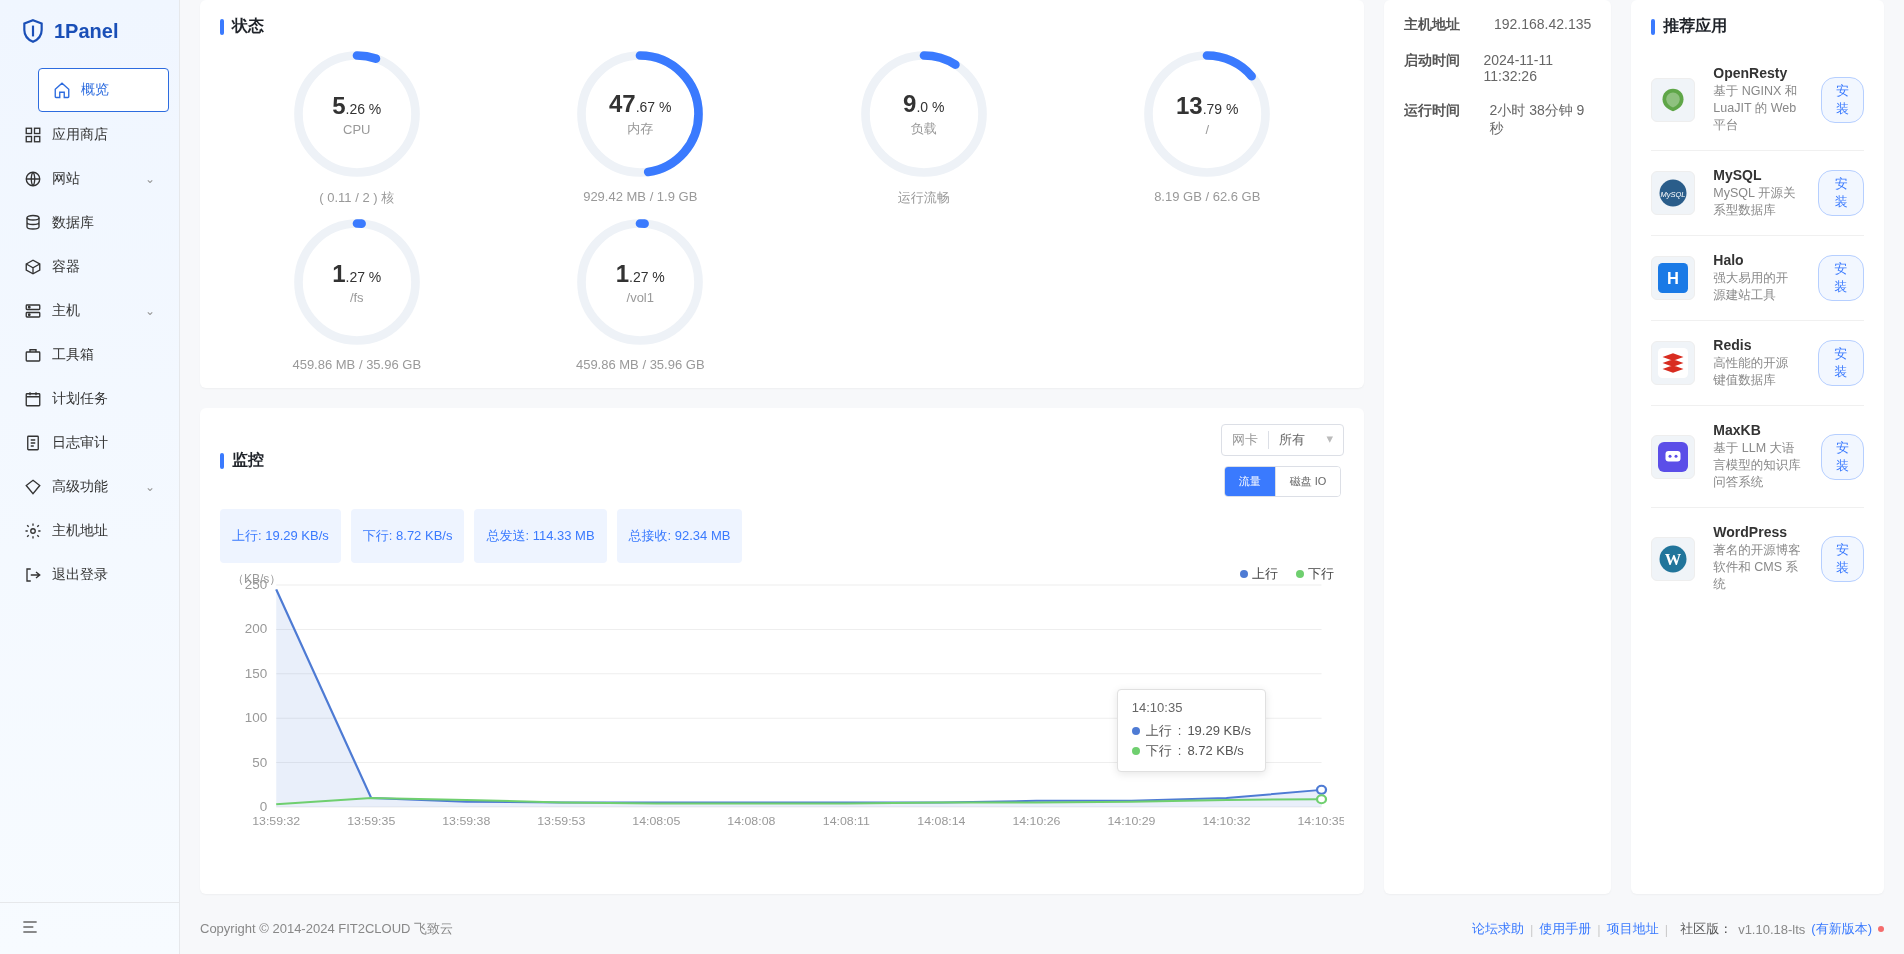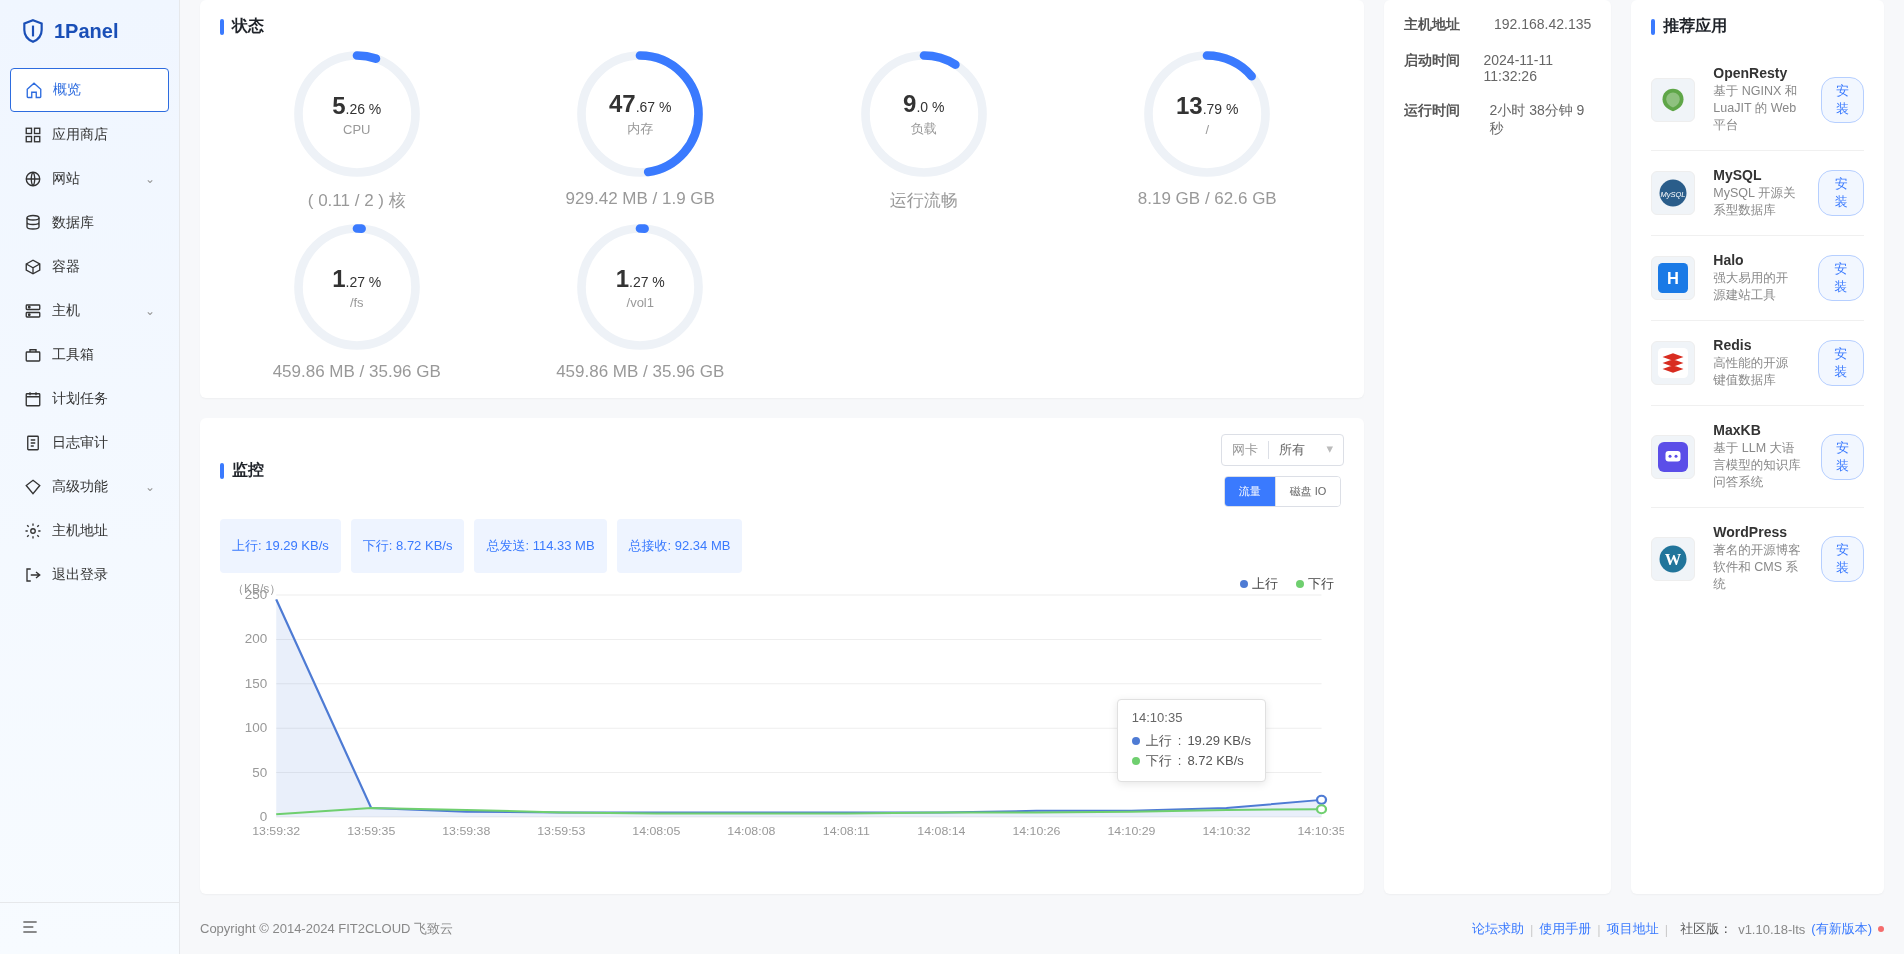--- a/index.html
+++ b/index.html
@@ -19,21 +19,21 @@
 }
 .logo { display: flex; align-items: center; padding: 18px 20px; gap: 8px; color: #1a4fb7; font-weight: 700; font-size: 20px; }
 .logo svg { width: 26px; height: 26px; }
 .nav { flex: 1; padding: 4px 10px; }
 .nav-item {
   display: flex; align-items: center; gap: 10px;
   padding: 12px 14px; margin: 2px 0;
   border-radius: 4px; cursor: pointer;
   color: #333; font-size: 14px;
 }
-.nav-item.active { border: 1.5px solid #2d6cdf; color: #2d6cdf; background: #fff; }
+.nav-item.active { border: 1.5px solid #2d6cdf; color: #2d6cdf; background: #fff; margin-left: 28px; }
 .nav-item .chev { margin-left: auto; color: #999; font-size: 12px; }
 .nav-item svg { width: 18px; height: 18px; flex-shrink: 0; }
 .collapse-btn { padding: 14px 20px; border-top: 1px solid #e6e8eb; cursor: pointer; }
 .collapse-btn svg { width: 20px; height: 20px; color: #555; }
 
 .main { flex: 1; margin-left: 180px; padding: 0 20px 0 20px; display: flex; flex-direction: column; }
 .content-row { display: flex; gap: 20px; flex: 1; }
 .left-col { flex: 1; min-width: 0; display: flex; flex-direction: column; gap: 20px; }
 .right-col { width: 500px; display: flex; flex-direction: row; gap: 20px; }
 
@@ -46,21 +46,21 @@
 .gauge-circ { position: relative; width: 130px; height: 130px; margin: 0 auto; }
 .gauge-circ svg { width: 100%; height: 100%; transform: rotate(-90deg); }
 .gauge-circ .bg { stroke: #eef2f7; }
 .gauge-circ .fg { stroke: #3a7afe; stroke-linecap: round; }
 .gauge-circ .center {
   position: absolute; inset: 0; display: flex; flex-direction: column; align-items: center; justify-content: center;
 }
 .gauge-num { font-size: 14px; color: #333; }
 .gauge-num .big { font-size: 24px; font-weight: 600; }
 .gauge-label { font-size: 13px; color: #999; margin-top: 2px; }
-.gauge-sub { font-size: 17px; color: #999; margin-top: 10px; }
+.gauge-sub { font-size: 13px; color: #999; margin-top: 10px; }
 
 .monitor-header { display: flex; align-items: center; }
 .monitor-controls { margin-left: auto; display: flex; gap: 10px; align-items: center; flex-direction: column; }
 .monitor-select { display: flex; align-items: center; border: 1px solid #dcdfe6; border-radius: 4px; height: 32px; font-size: 13px; color: #666; }
 .monitor-select .lbl { padding: 0 10px; border-right: 1px solid #dcdfe6; color: #999; }
 .monitor-select .val { padding: 0 38px 0 10px; position: relative; }
 .monitor-select .val::after { content: "▾"; position: absolute; right: 10px; color: #bbb; }
 .btn-group { display: flex; border: 1px solid #dcdfe6; border-radius: 4px; overflow: hidden; }
 .btn-group .btn { padding: 7px 14px; font-size: 11px; cursor: pointer; background: #fff; color: #666; }
 .btn-group .btn.active { background: #3a7afe; color: #fff; }

